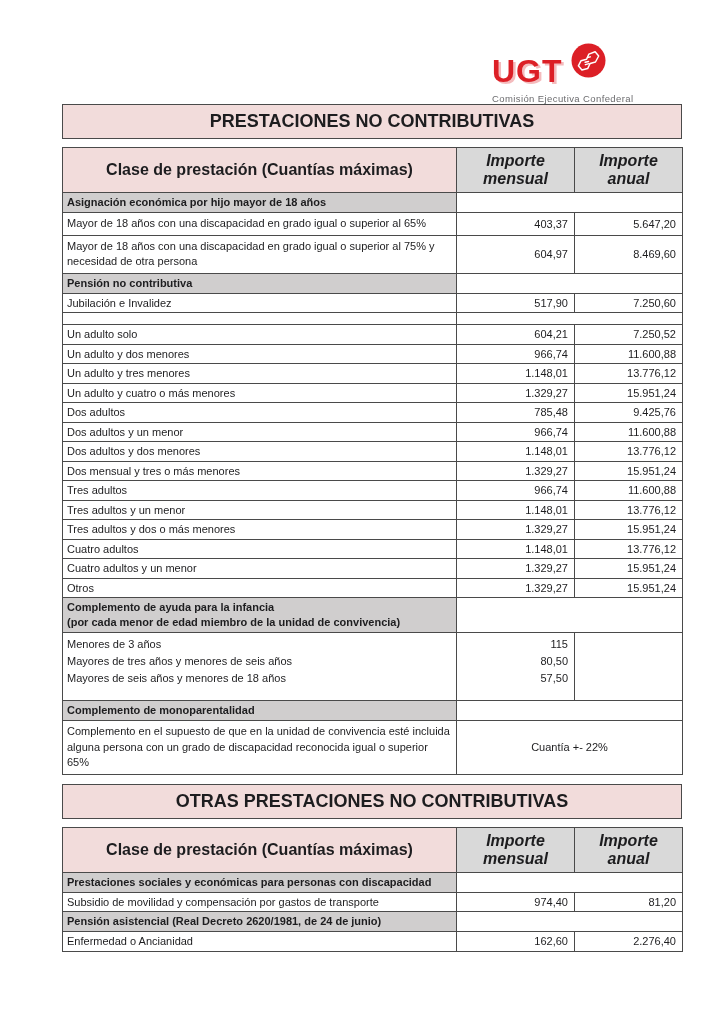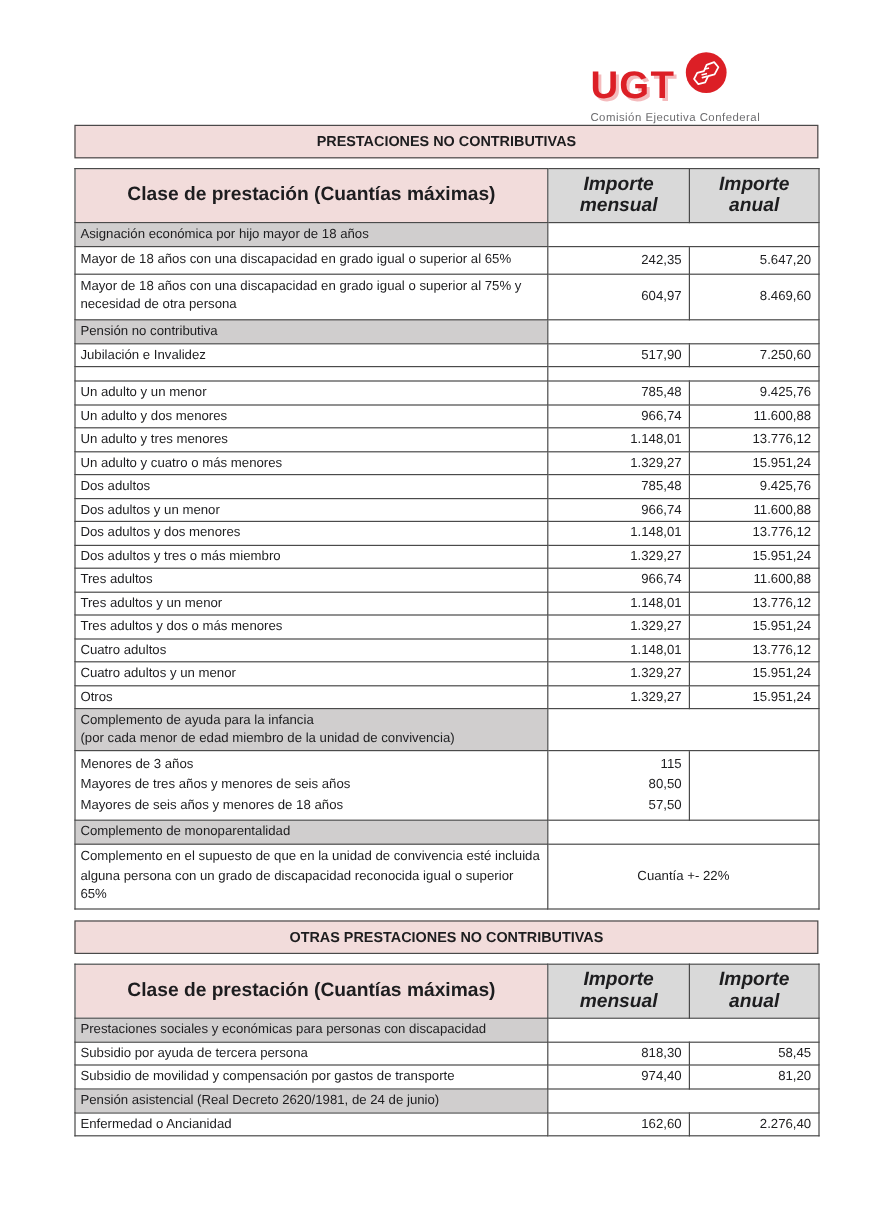--- a/index.html
+++ b/index.html
@@ -18,45 +18,45 @@
   }
   .logo-circle{width:35px;height:35px;display:inline-block;}
   .logo-sub{
     margin-top:6px;font-size:9.5px;letter-spacing:.4px;color:#6b6b6e;white-space:nowrap;
   }
   
   .doc{position:absolute;left:62px;top:104px;width:620px;}
   .tbl-title{
     border:1px solid var(--border,#4a4a4a);
     background:var(--pink,#f2dcdb);
-    font-size:12px;font-weight:bold;text-align:center;
+    font-size:18px;font-weight:bold;text-align:center;
     padding:6px 2px;margin-bottom:8px;
   }
   table.tbl{border-collapse:collapse;table-layout:fixed;width:620px;margin-bottom:9px;}
   .tbl col.c1{width:394px;} .tbl col.c2{width:118px;} .tbl col.c3{width:108px;}
   .tbl th,.tbl td{
     border:1px solid var(--border,#4a4a4a);
     font-size:11px;overflow:hidden;
   }
   .tbl th{
     font-size:16px;font-weight:bold;text-align:center;padding:4px 2px;height:15px;
   }
   th.colhead-main{background:var(--pink,#f2dcdb);}
   th.colhead-num{background:var(--colgray,#d9d9d9);font-style:italic;}
   td.cell{padding:2px 4px;line-height:14.5px;}
   tr.row-data td.cell{height:14px;}
   td.section{
-    background:var(--secgray,#d0cece);font-weight:normal;line-height:15px;
+    background:var(--secgray,#d0cece);font-weight:bold;line-height:15px;
   }
   td.blank{background:#fff;}
   td.num{text-align:right;padding-right:6px;white-space:nowrap;}
   td.l2{line-height:15.5px;padding-top:3px;padding-bottom:3px;}
   td.l3{line-height:15.5px;padding-top:3px;padding-bottom:3px;margin-top:36px;}
   tr.row-spacer td{height:11px;padding:0;}
-  tr.row-multi td{vertical-align:top;padding-top:3px;padding-bottom:3px;}
+  tr.row-multi td{vertical-align:top;padding-top:3px;padding-bottom:13px;}
   tr.row-multi .ln{line-height:17px;}
   td.center{text-align:center;vertical-align:middle;font-size:11px;}
 </style>
 </head>
 <body>
 
 <div class="page">
 
   <div class="logo">
     <div class="logo-row">
@@ -93,21 +93,21 @@
         </thead>
         <tbody>
           <tr class="row-section">
             <td class="cell section">
               <div>Asignación económica por hijo mayor de 18 años</div>
             </td>
             <td class="cell blank" colspan="2"></td>
           </tr>
           <tr class="row-data">
             <td class="cell l2">Mayor de 18 años con una discapacidad en grado igual o superior al 65%</td>
-            <td class="cell num">242,35</td>
+            <td class="cell num">403,37</td>
             <td class="cell num">5.647,20</td>
           </tr>
           <tr class="row-data">
             <td class="cell l2">Mayor de 18 años con una discapacidad en grado igual o superior al 75% y necesidad de otra persona</td>
             <td class="cell num">604,97</td>
             <td class="cell num">8.469,60</td>
           </tr>
           <tr class="row-section">
             <td class="cell section">
               <div>Pensión no contributiva</div>
@@ -117,23 +117,23 @@
           <tr class="row-data">
             <td class="cell">Jubilación e Invalidez</td>
             <td class="cell num">517,90</td>
             <td class="cell num">7.250,60</td>
           </tr>
           <tr class="row-spacer">
             <td class="cell blank"></td>
             <td class="cell blank" colspan="2"></td>
           </tr>
           <tr class="row-data">
-            <td class="cell">Un adulto y un menor</td>
-            <td class="cell num">785,48</td>
-            <td class="cell num">9.425,76</td>
+            <td class="cell">Un adulto solo</td>
+            <td class="cell num">604,21</td>
+            <td class="cell num">7.250,52</td>
           </tr>
           <tr class="row-data">
             <td class="cell">Un adulto y dos menores</td>
             <td class="cell num">966,74</td>
             <td class="cell num">11.600,88</td>
           </tr>
           <tr class="row-data">
             <td class="cell">Un adulto y tres menores</td>
             <td class="cell num">1.148,01</td>
             <td class="cell num">13.776,12</td>
@@ -152,21 +152,21 @@
             <td class="cell">Dos adultos y un menor</td>
             <td class="cell num">966,74</td>
             <td class="cell num">11.600,88</td>
           </tr>
           <tr class="row-data">
             <td class="cell">Dos adultos y dos menores</td>
             <td class="cell num">1.148,01</td>
             <td class="cell num">13.776,12</td>
           </tr>
           <tr class="row-data">
-            <td class="cell">Dos adultos y tres  o más miembro</td>
+            <td class="cell">Dos mensual y tres  o más menores</td>
             <td class="cell num">1.329,27</td>
             <td class="cell num">15.951,24</td>
           </tr>
           <tr class="row-data">
             <td class="cell">Tres adultos</td>
             <td class="cell num">966,74</td>
             <td class="cell num">11.600,88</td>
           </tr>
           <tr class="row-data">
             <td class="cell">Tres adultos y un menor</td>
@@ -240,25 +240,20 @@
           </tr>
         </thead>
         <tbody>
           <tr class="row-section">
             <td class="cell section">
               <div>Prestaciones sociales y económicas para personas con discapacidad</div>
             </td>
             <td class="cell blank" colspan="2"></td>
           </tr>
           <tr class="row-data">
-            <td class="cell">Subsidio por ayuda de tercera persona</td>
-            <td class="cell num">818,30</td>
-            <td class="cell num">58,45</td>
-          </tr>
-          <tr class="row-data">
             <td class="cell">Subsidio de movilidad y compensación por gastos de transporte</td>
             <td class="cell num">974,40</td>
             <td class="cell num">81,20</td>
           </tr>
           <tr class="row-section">
             <td class="cell section">
               <div>Pensión asistencial (Real Decreto 2620/1981, de 24 de junio)</div>
             </td>
             <td class="cell blank" colspan="2"></td>
           </tr>

